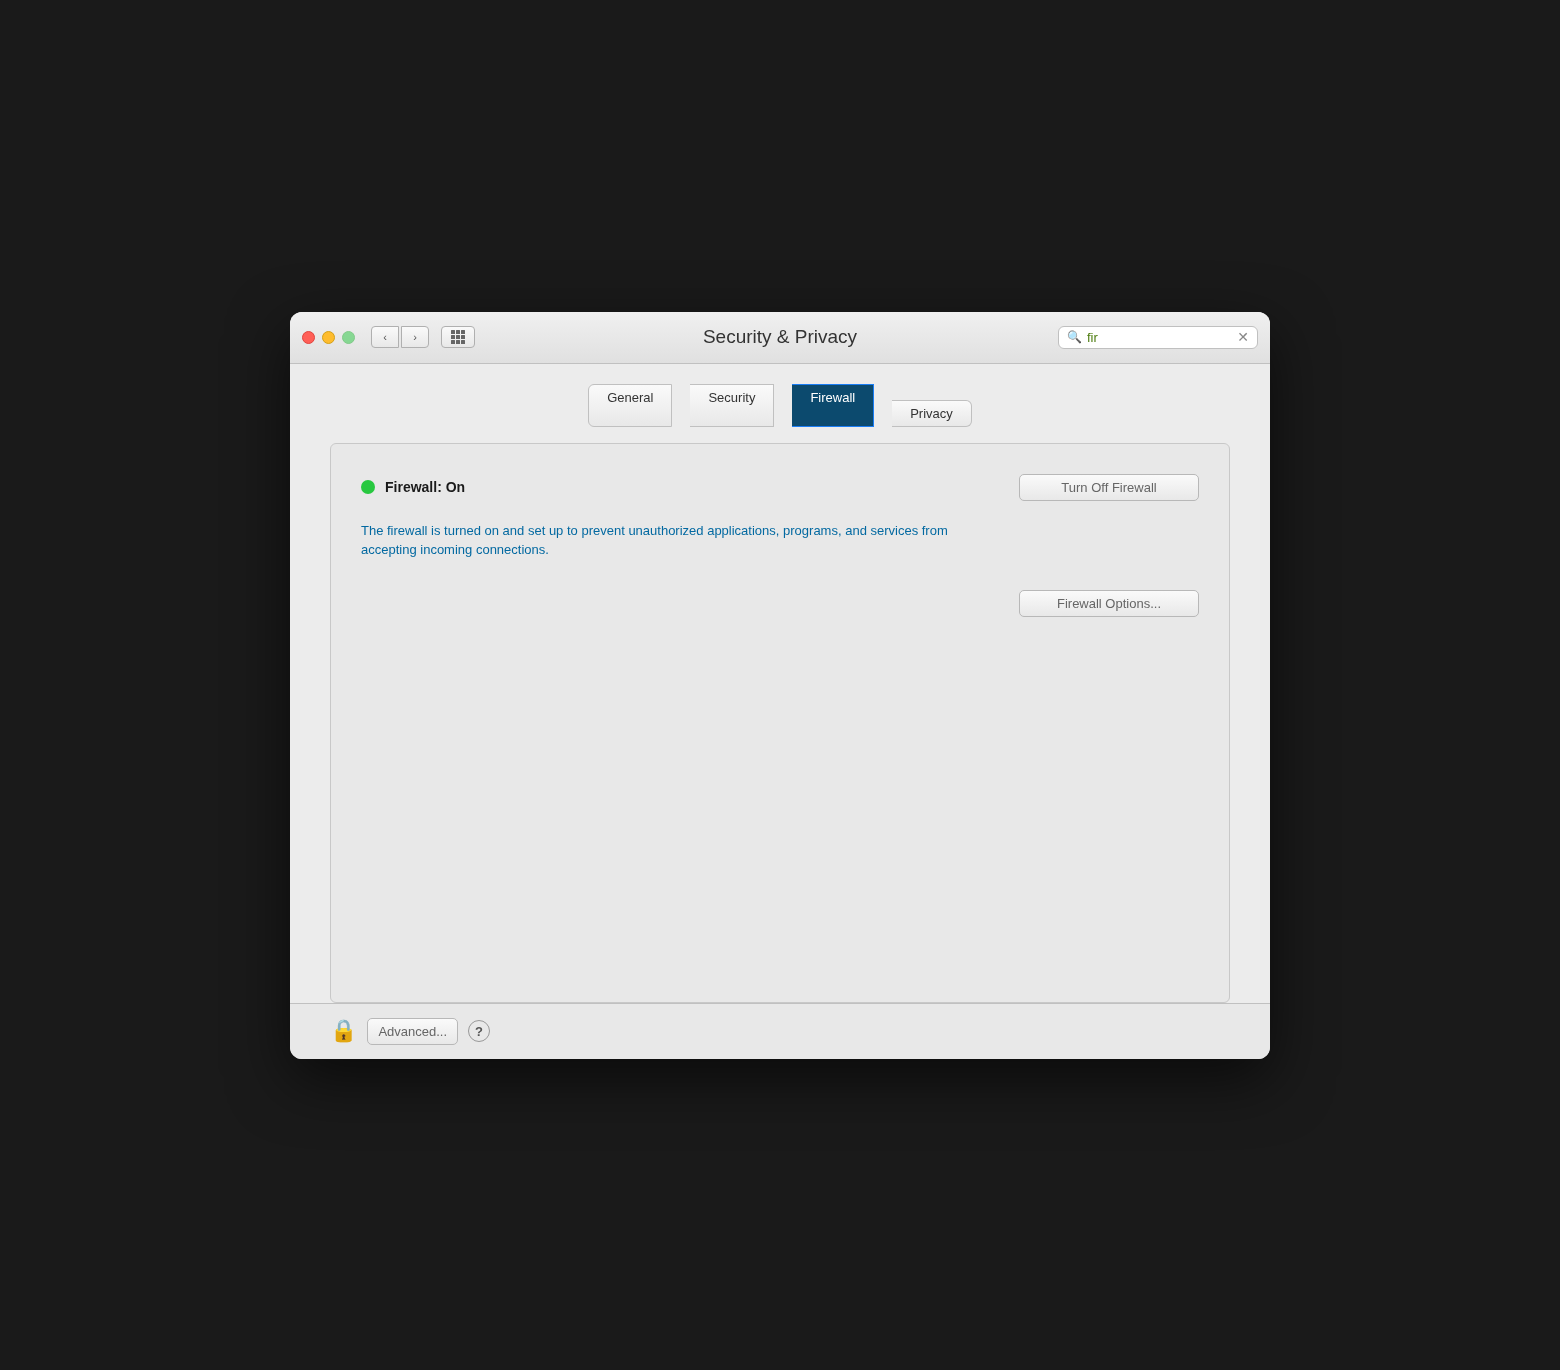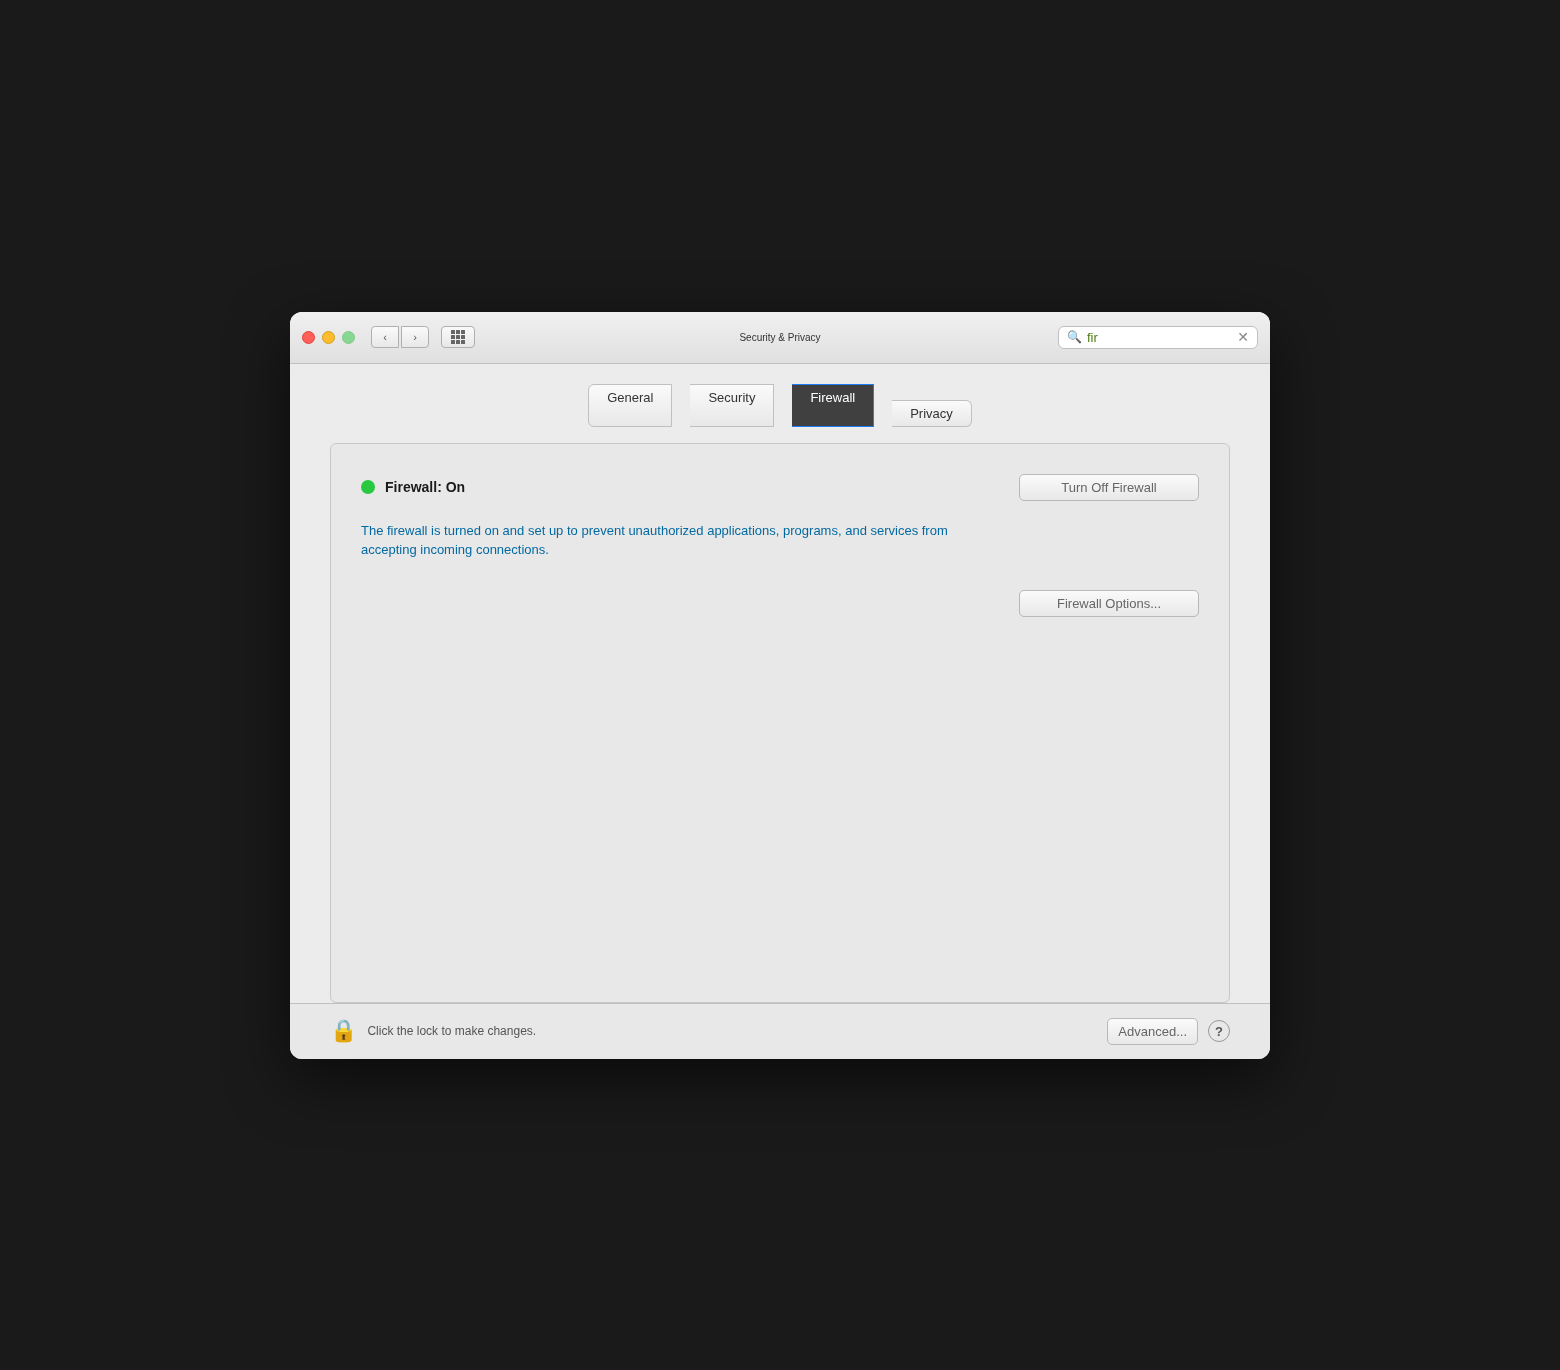--- a/index.html
+++ b/index.html
@@ -95,21 +95,21 @@
       width: 4px;
       height: 4px;
       background: #666;
       border-radius: 0.5px;
     }
 
     .window-title {
       position: absolute;
       left: 50%;
       transform: translateX(-50%);
-      font-size: 10px;
+      font-size: 19px;
       font-weight: 500;
       color: #333;
     }
 
     .search-bar {
       margin-left: auto;
       display: flex;
       align-items: center;
       background: white;
       border: 1px solid #c0c0c0;
@@ -161,21 +161,21 @@
       background: linear-gradient(to bottom, #fafafa, #e8e8e8);
       color: #333;
       position: relative;
     }
 
     .tab:first-child { border-radius: 6px 0 0 6px; }
     .tab:last-child { border-radius: 0 6px 6px 0; margin-top: 16px; }
     .tab + .tab { border-left: none; }
 
     .tab.active {
-      background: #404040;
+      background: #0c4a6e;
       color: white;
       border-color: #1a7df5;
     }
 
     
     .panel {
       background: #e8e8e8;
       border: 1px solid #c8c8c8;
       border-radius: 6px;
       padding: 30px 30px;
@@ -344,17 +344,16 @@
       <p class="description">The firewall is turned on and set up to prevent unauthorized applications, programs, and services from accepting incoming connections.</p>
 
       <div class="firewall-options-wrap">
         <button class="action-btn">Firewall Options...</button>
       </div>
     </div>
   </div>
 
   <div class="bottom-bar">
     <span class="lock-icon">🔒</span>
-    <span class="lock-text">Click the lock to make changes.</span>
     <button class="advanced-btn">Advanced...</button>
     <button class="help-btn">?</button>
   </div>
 </div>
 
 </body></html>

